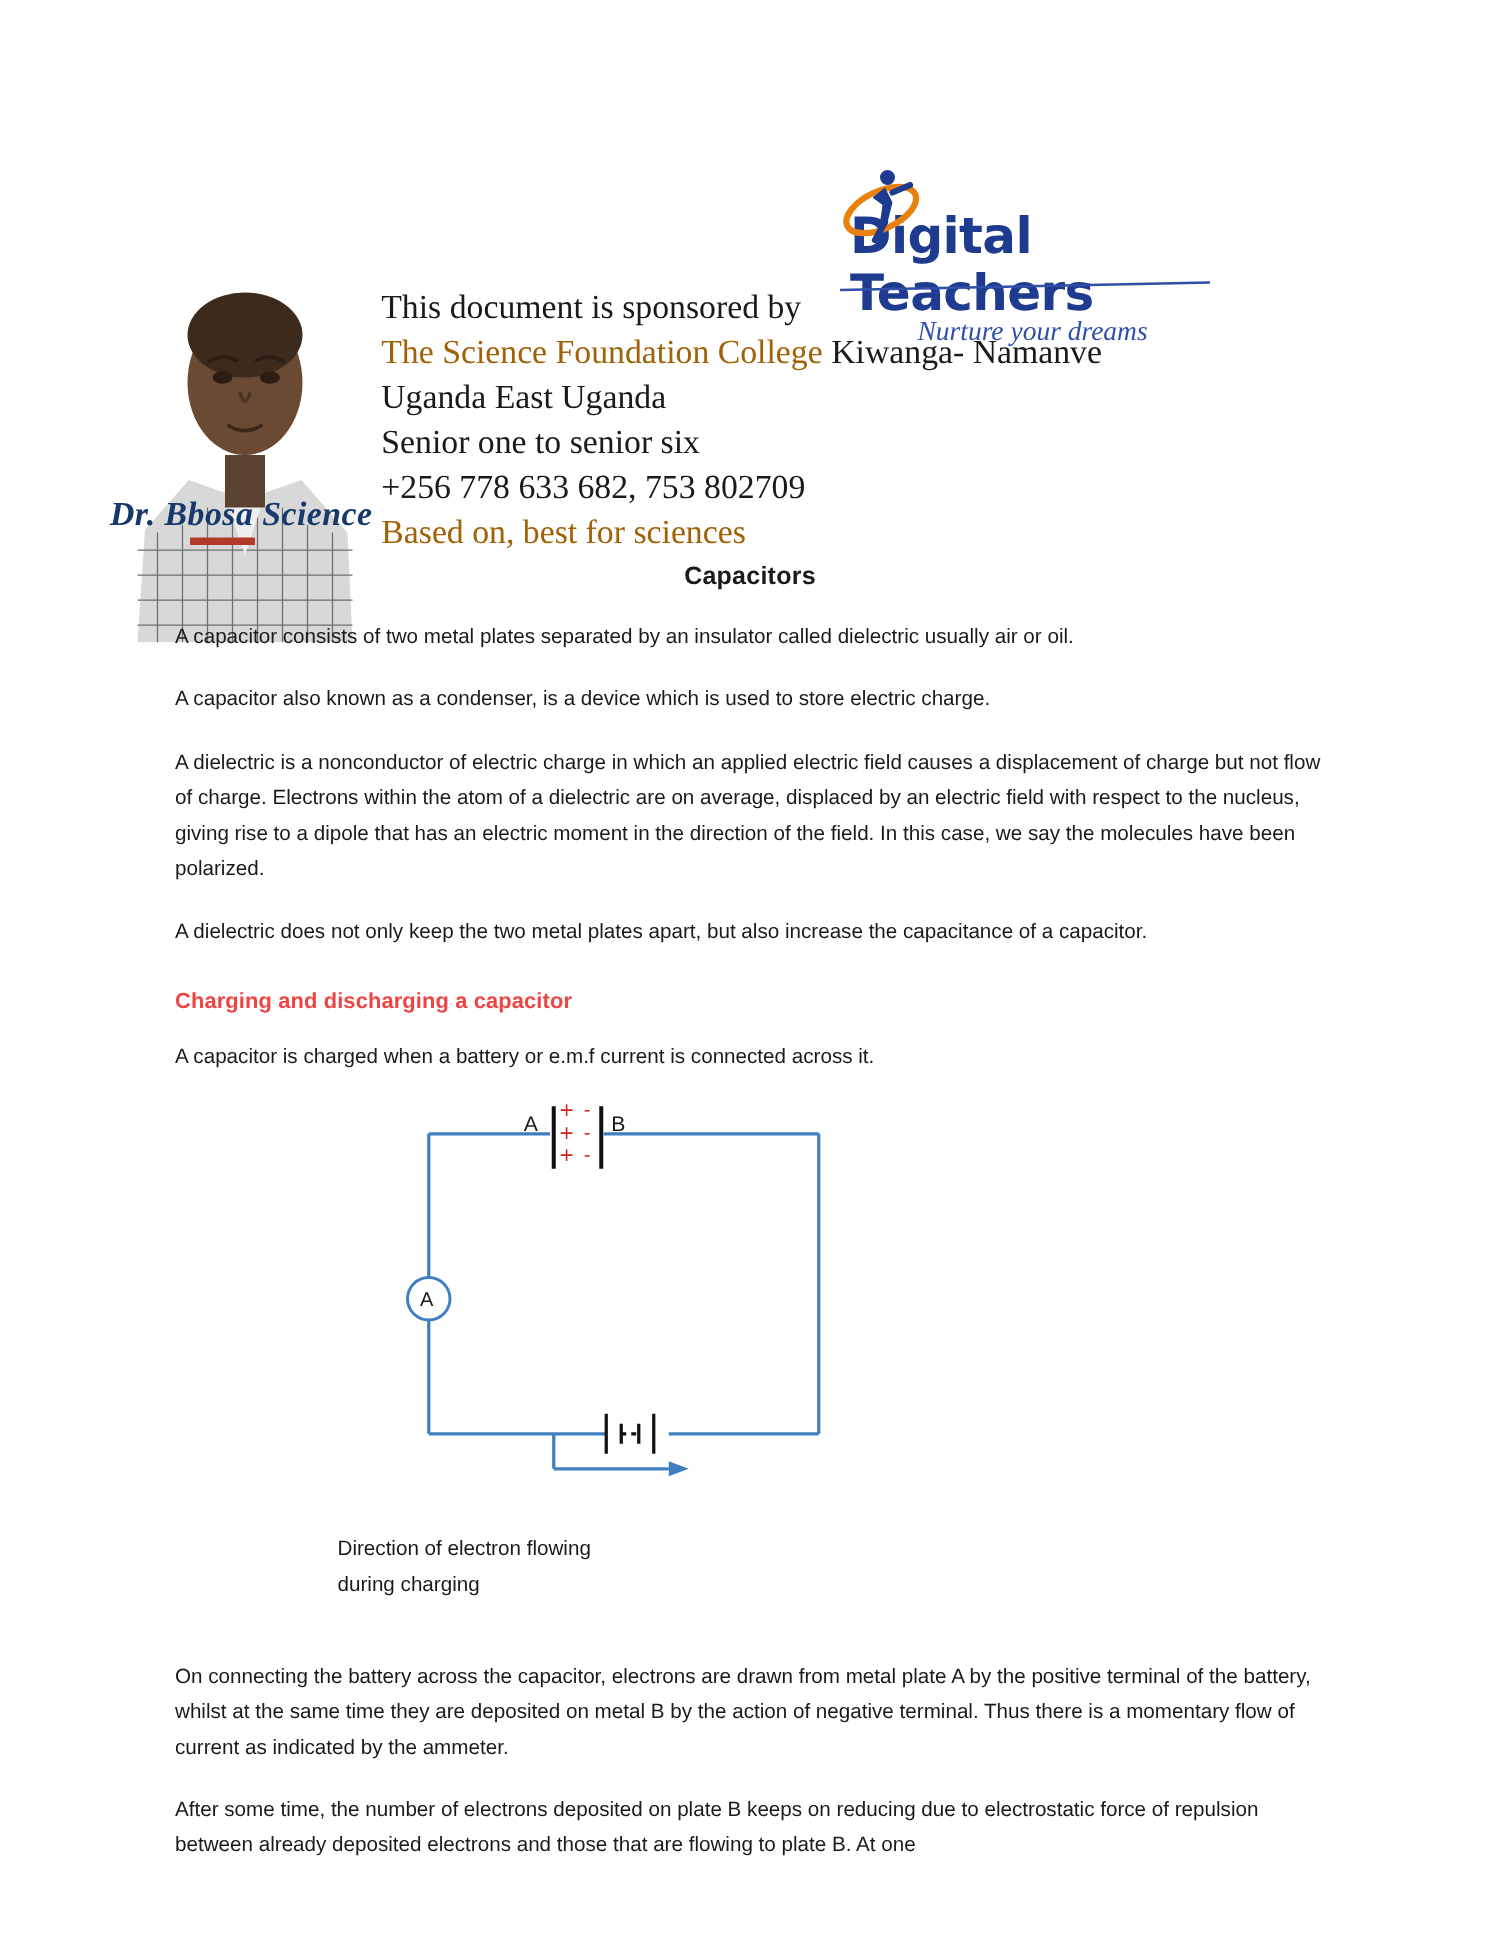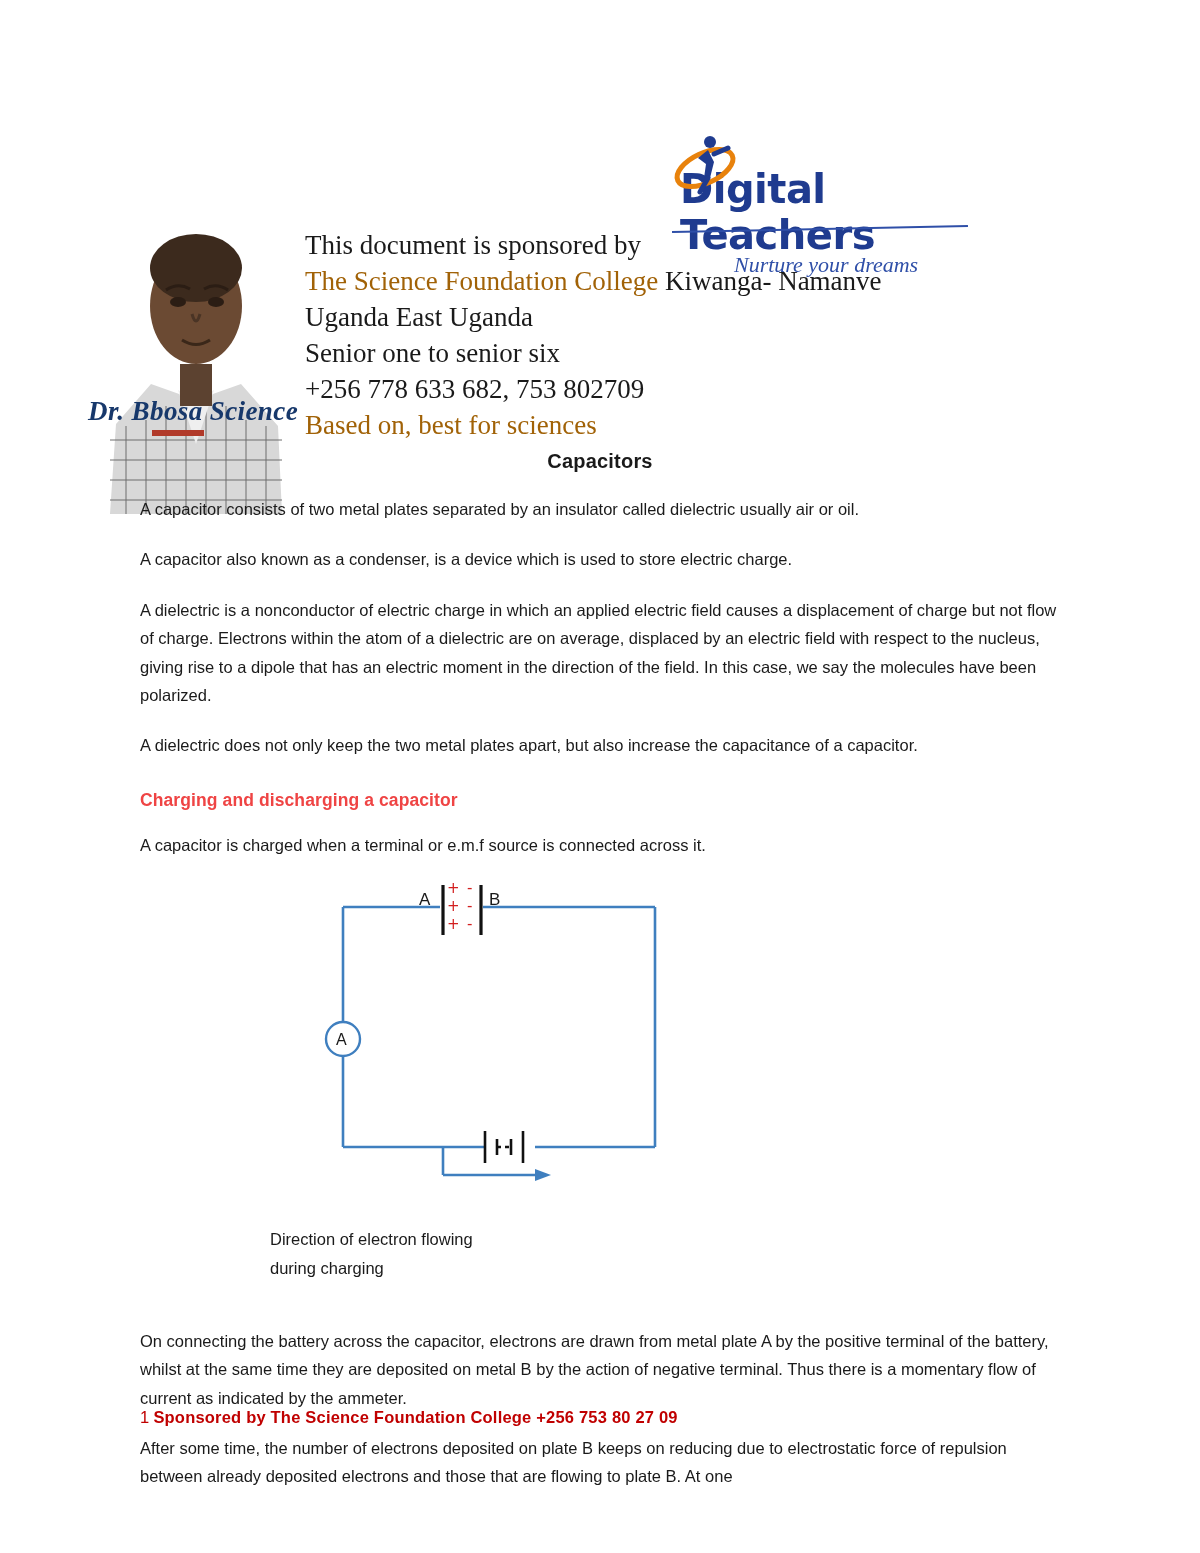--- a/index.html
+++ b/index.html
@@ -223,21 +223,21 @@
   <div class="content">
 
     <h2 class="doc-h">Capacitors</h2>
 
     <p class="doc-p">A capacitor consists of two metal plates separated by an insulator called dielectric usually air or oil.</p>
     <p class="doc-p">A capacitor also known as a condenser, is a device which is used to store electric charge.</p>
     <p class="doc-p">A dielectric is a nonconductor of electric charge in which an applied electric field causes a displacement of charge but not flow of charge. Electrons within the atom of a dielectric are on average, displaced by an electric field with respect to the nucleus, giving rise to a dipole that has an electric moment in the direction of the field. In this case, we say the molecules have been polarized.</p>
     <p class="doc-p">A dielectric does not only keep the two metal plates apart, but also increase the capacitance of a capacitor.</p>
 
     <h3 class="doc-h">Charging and discharging a capacitor</h3>
-    <p class="doc-p tight">A capacitor is charged when a terminal or e.m.f source is connected across it.</p>
+    <p class="doc-p tight">A capacitor is charged when a battery or e.m.f current is connected across it.</p>
 
     <div class="figure">
       <svg width="430" height="330" viewBox="0 0 430 330">
 
         <g stroke="#3f7fbf" stroke-width="2.6" fill="none">
           <path d="M108 28 H205"></path>
           <path d="M248 28 H420"></path>
           <path d="M420 28 V268"></path>
           <path d="M108 28 V268"></path>
           <path d="M108 268 H250"></path>
@@ -281,17 +281,14 @@
     </div>
     <div class="fig-caption">
       <div>Direction of electron flowing</div>
       <div>during charging</div>
     </div>
 
     <p class="doc-p" style="margin-top:44px">On connecting the battery across the capacitor, electrons are drawn from metal plate A by the positive terminal of the battery, whilst at the same time they are deposited on metal B by the action of negative terminal. Thus there is a momentary flow of current as indicated by the ammeter.</p>
     <p class="doc-p">After some time, the number of electrons deposited on plate B keeps on reducing due to electrostatic force of repulsion between already deposited electrons and those that are flowing to plate B. At one</p>
   </div>
 
-  <div class="footer">
-    <span class="pageno">1</span><span>Sponsored by The Science Foundation College +256 753 80 27 09</span>
-  </div>
 
 </div>
 
 </body></html>

